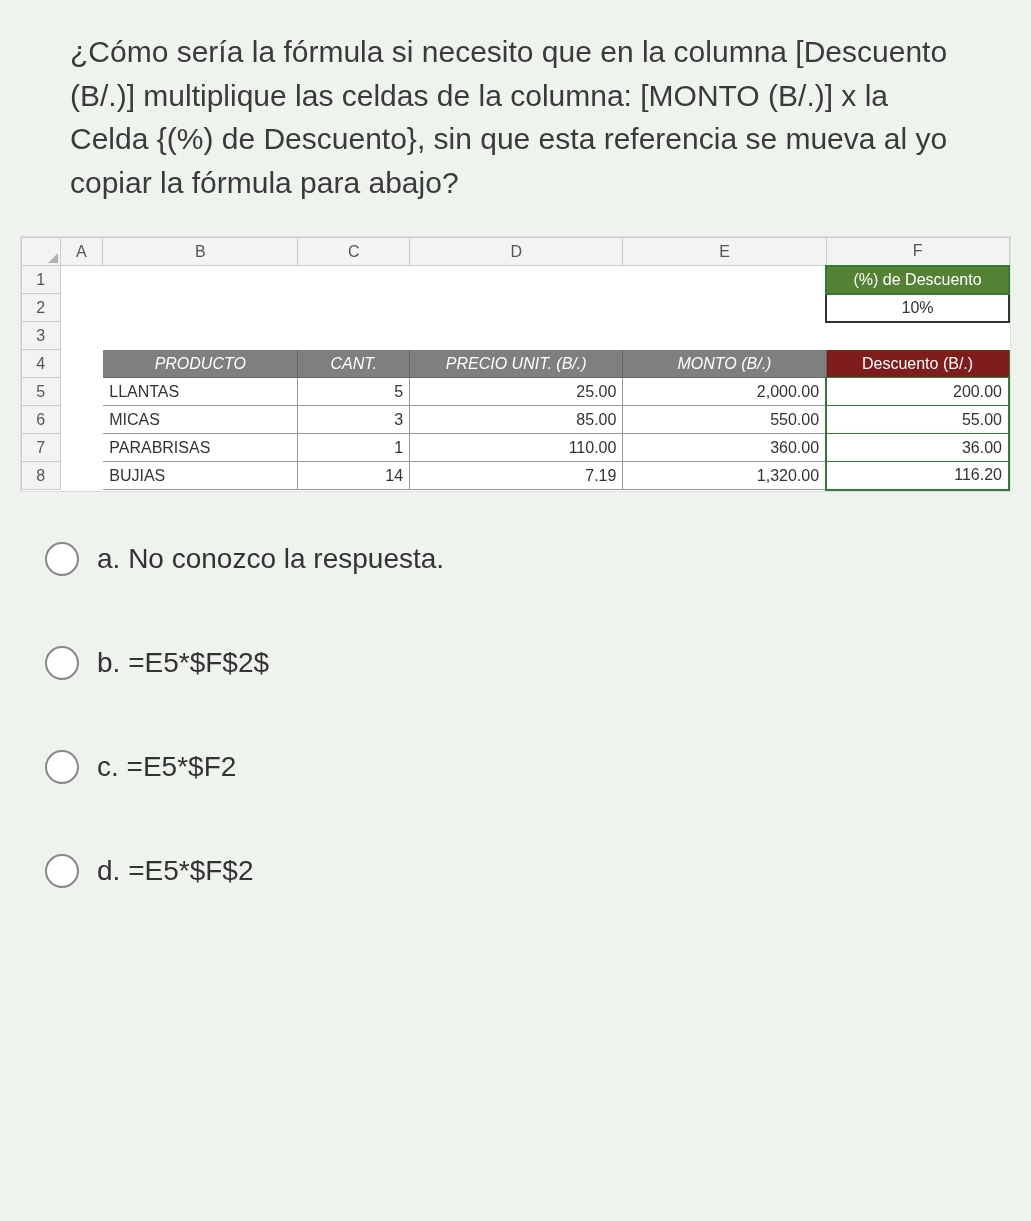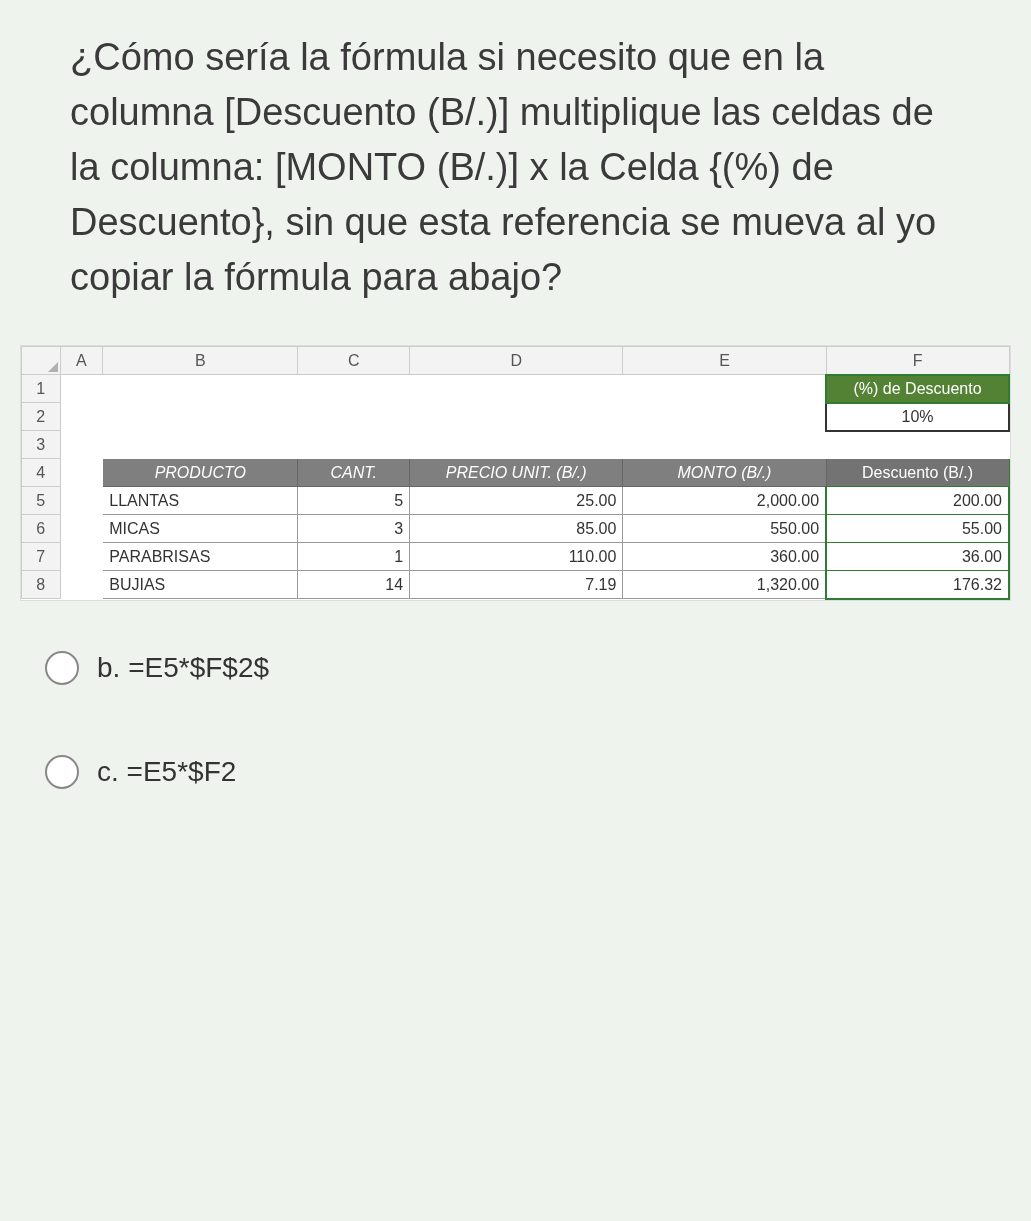--- a/index.html
+++ b/index.html
@@ -4,25 +4,25 @@
 <style>
   * { box-sizing: border-box; margin: 0; padding: 0; }
   body {
     font-family: Arial, Helvetica, sans-serif;
     background: #eef3ee;
     width: 1031px;
     padding: 30px 20px 40px 20px;
     color: #333;
   }
   .question {
-    font-size: 38px;
+    font-size: 30px;
     line-height: 1.45;
     color: #3a3a3a;
     padding: 0 40px 0 50px;
-    margin-bottom: 40px;
+    margin-bottom: 32px;
   }
   .sheet {
     background: #fff;
     border: 1px solid #ddd;
     margin-bottom: 50px;
   }
   table { border-collapse: collapse; width: 100%; table-layout: fixed; }
   td, th { font-size: 16px; height: 28px; }
   
   .colhdr { background: #f3f3f3; border: 1px solid #ccc; text-align: center; color: #555; font-weight: normal; }
@@ -32,21 +32,21 @@
     content: "";
     position: absolute; right: 2px; bottom: 2px;
     width: 0; height: 0;
     border-left: 10px solid transparent;
     border-bottom: 10px solid #b0b0b0;
   }
   .cell { border: 1px solid transparent; padding: 2px 6px; }
   .b1 { border: 1px solid #999; }
   .bthin-green { border: 1px solid #2e7d32; }
   .hdrcell { background: #7f7f7f; color: #fff; text-align: center; border: 1px solid #666; font-weight: normal; padding: 3px 4px; font-style: italic; }
-  .hdrgreen { background: #737373; color: #fff; text-align: center; border: 1px solid #2e7d32; padding: 3px 4px; }
+  .hdrgreen { background: #7f1d1d; color: #fff; text-align: center; border: 1px solid #2e7d32; padding: 3px 4px; }
   .hdrgreen2 { background: #548235; color: #fff; text-align: center; border: 2px solid #2e7d32; padding: 3px 6px; }
   .num { text-align: right; }
   .txt { text-align: left; }
   .ctr { text-align: center; }
   .options { padding-left: 25px; }
   .opt {
     display: flex;
     align-items: center;
     gap: 18px;
     margin-bottom: 70px;
@@ -156,28 +156,36 @@
       <td class="cell b1 num">360.00</td>
       <td class="cell num bthin-green" style="border-left:2px solid #2e7d32;border-right:2px solid #2e7d32;">36.00</td>
     </tr>
     <tr>
       <td class="rowhdr">8</td>
       <td class="cell"></td>
       <td class="cell b1 txt">BUJIAS</td>
       <td class="cell b1 num">14</td>
       <td class="cell b1 num">7.19</td>
       <td class="cell b1 num">1,320.00</td>
-      <td class="cell num bthin-green" style="border-left:2px solid #2e7d32;border-right:2px solid #2e7d32;border-bottom:2px solid #2e7d32;">176.32</td>
+      <td class="cell num bthin-green" style="border-left:2px solid #2e7d32;border-right:2px solid #2e7d32;border-bottom:2px solid #2e7d32;">116.20</td>
     </tr>
   </tbody>
     </table>
 </div>
 
 <div class="options">
   <div class="opt">
     <span class="radio"></span>
+    <span>a. No conozco la respuesta.</span>
+  </div>
+  <div class="opt">
+    <span class="radio"></span>
     <span>b. =E5*$F$2$</span>
   </div>
   <div class="opt">
     <span class="radio"></span>
     <span>c. =E5*$F2</span>
   </div>
+  <div class="opt" style="margin-bottom:10px;">
+    <span class="radio"></span>
+    <span>d. =E5*$F$2</span>
+  </div>
 </div>
 
 </body></html>

